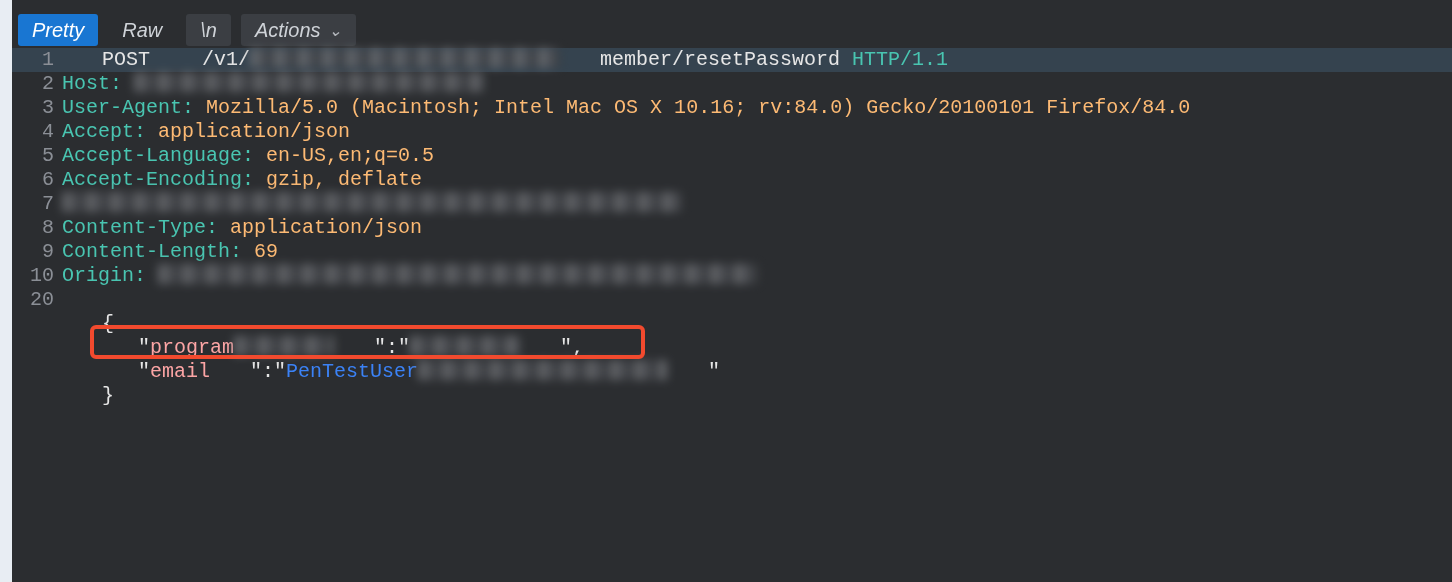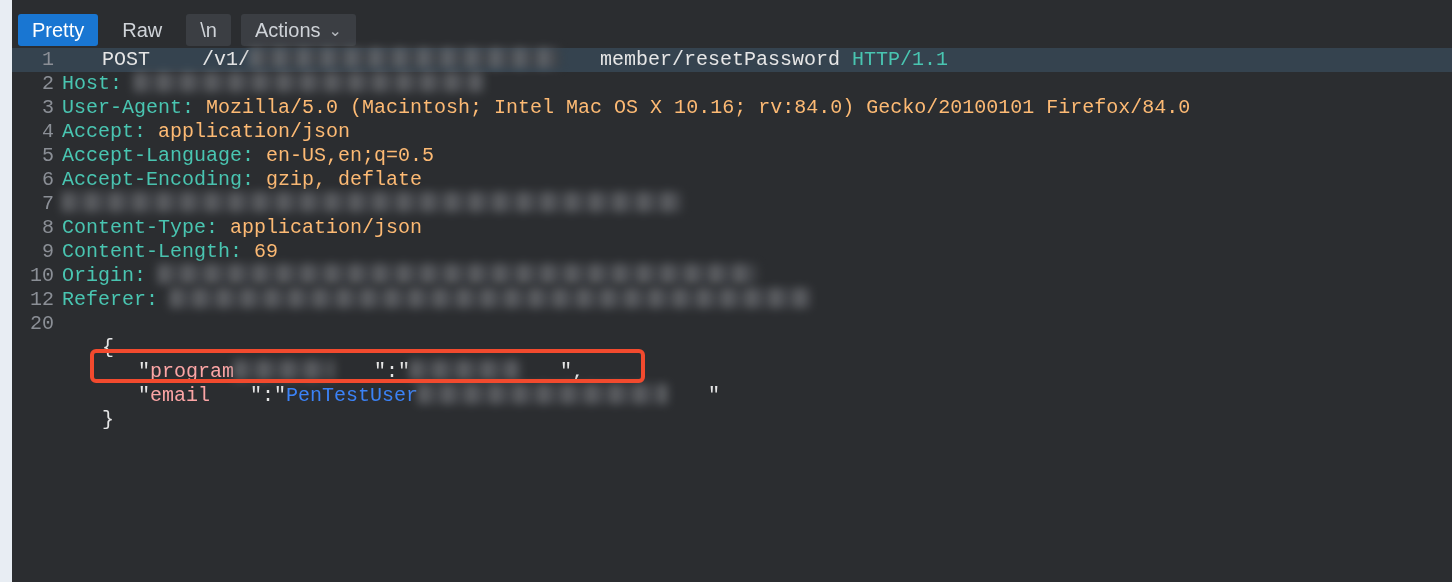--- a/index.html
+++ b/index.html
@@ -31,20 +31,21 @@
     left: 12px; right: 0; top: 0; bottom: 0;
     background: #2b2d30;
   }
   .toolbar {
     display: flex;
     align-items: center;
     height: 48px;
     padding: 6px 6px 2px 6px;
     gap: 10px;
     background: #2b2d30;
+    font-style: italic;
   }
   .tab {
     display: inline-flex;
     align-items: center;
     height: 32px;
     padding: 0 14px;
     border-radius: 3px;
     font-family: -apple-system, "Segoe UI", Arial, sans-serif;
     font-size: 20px;
     color: #cfd3d8;
@@ -186,24 +187,20 @@
         <div class="gut">9</div>
         <div class="codeline"><span class="c-teal">Content-Length</span><span class="c-teal">: </span><span class="c-gray">69</span></div>
       </div>
 
       <div class="rowblock">
         <div class="gut">10</div>
         <div class="codeline"><span class="c-teal">Origin</span><span class="c-teal">: </span><span class="redact" style="width:600px;"></span></div>
       </div>
 
 
-      <div class="rowblock">
-        <div class="gut">12</div>
-        <div class="codeline"><span class="c-teal">Referer</span><span class="c-teal">: </span><span class="redact" style="width:640px;"></span></div>
-      </div>
 
 
       <div class="rowblock">
         <div class="gut">20</div>
         <div class="codeline body-wrap">
 <span class="c-white">{</span>
 <span>   </span><span class="c-white">"</span><span class="c-org">program</span><span class="redact" style="width:100px;"></span><span class="c-white">":"</span><span class="redact" style="width:110px;"></span><span class="c-white">",</span>
 <span>   </span><span class="c-white">"</span><span class="c-org">email</span><span class="c-white">":"</span><span class="c-str">PenTestUser</span><span class="redact" style="width:250px;"></span><span class="c-white">"</span>
 <span class="c-white">}</span>
           <div class="highlight-box" style="left:30px; top:37px; width:555px; height:34px;"></div>

